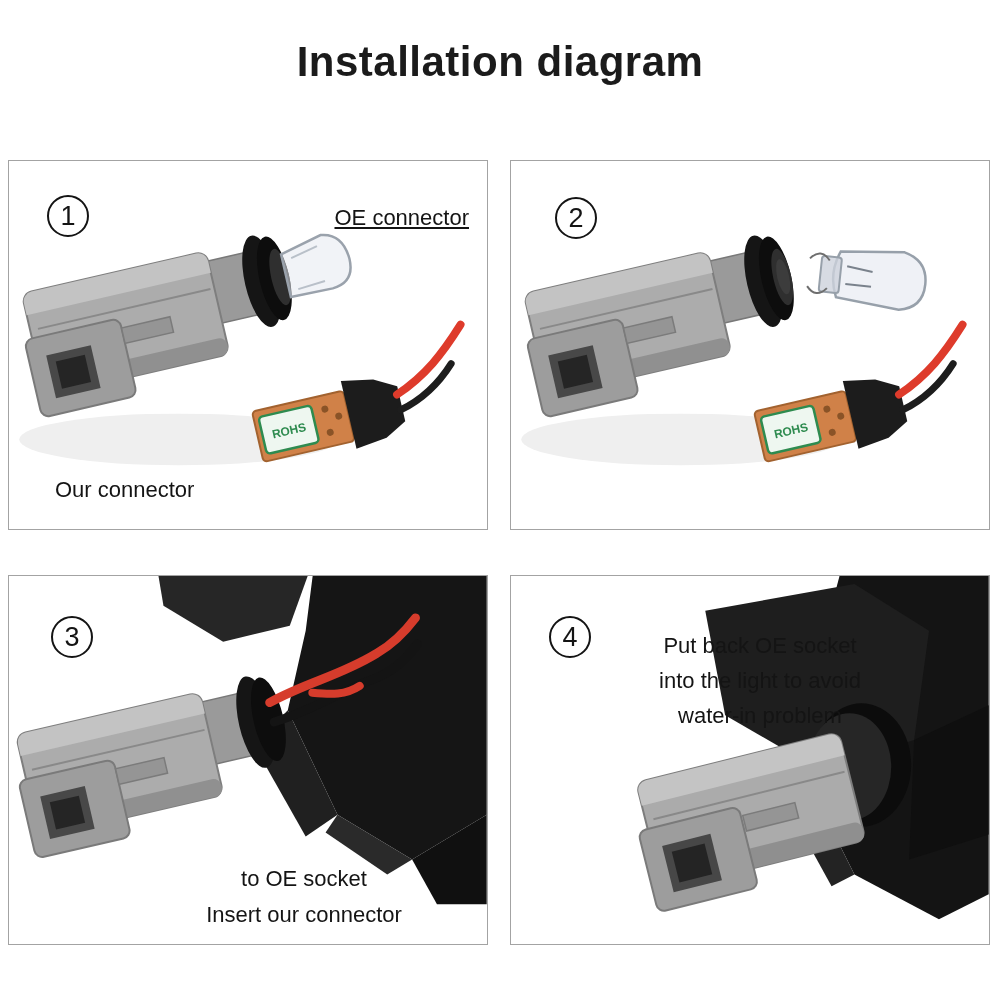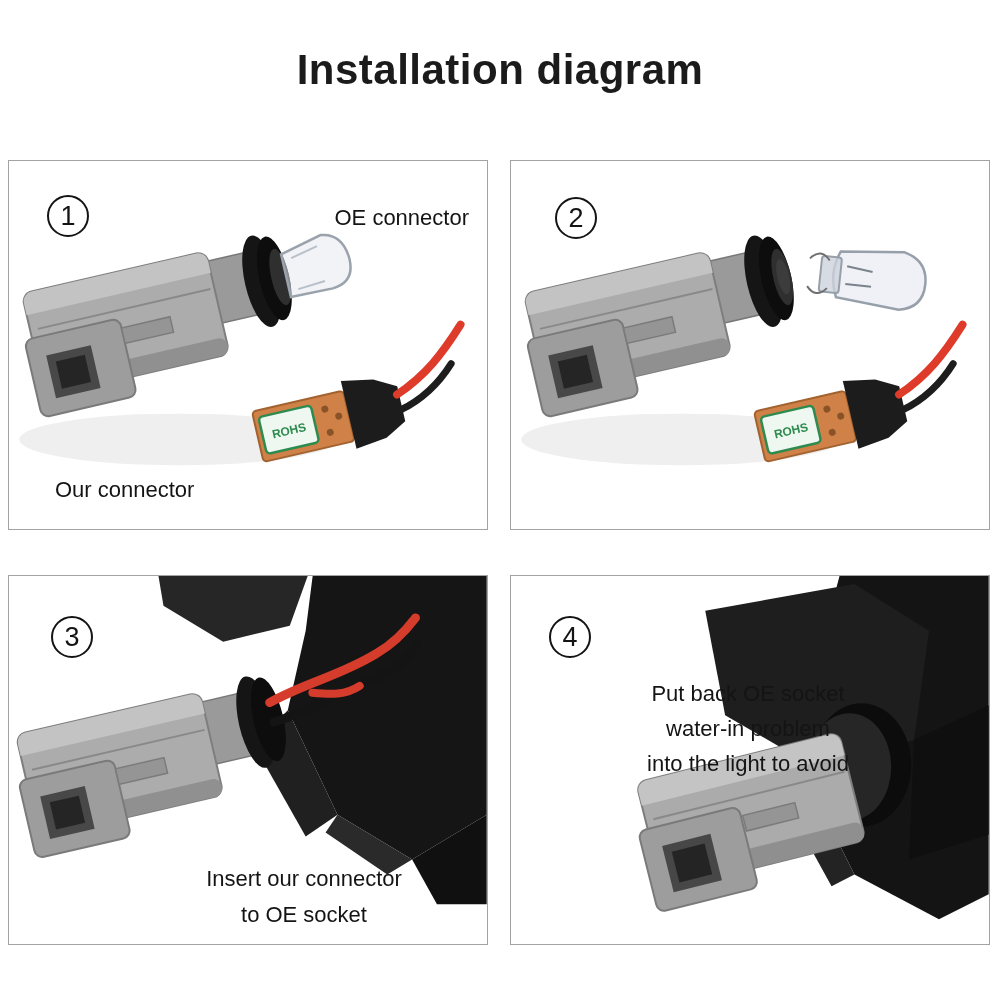--- a/index.html
+++ b/index.html
@@ -1,18 +1,18 @@
 <!DOCTYPE html>
 <html><head>
 <meta charset="utf-8">
 <style>
   * { margin:0; padding:0; box-sizing:border-box; }
   html,body { width:1000px; height:1000px; background:#ffffff; }
   body { position:relative; font-family:"Liberation Sans", sans-serif; color:#141414; }
-  .title { position:absolute; top:46px; left:0; width:100%; text-align:center;
+  .title { position:absolute; top:38px; left:0; width:100%; text-align:center;
            font-size:42px; font-weight:700; letter-spacing:0.5px; color:#1b1b1b; }
   .panel { position:absolute; width:480px; height:370px; border:1px solid #a3a3a3;
            background:#ffffff; overflow:hidden; }
   #p1 { left:8px;  top:160px; }
   #p2 { left:510px; top:160px; }
   #p3 { left:8px;  top:575px; }
   #p4 { left:510px; top:575px; }
   .art { position:absolute; left:0; top:0; width:100%; height:100%; z-index:1; }
   .step-circle { position:absolute; width:42px; height:42px; border:2.5px solid #141414;
            border-radius:50%; display:flex; align-items:center; justify-content:center;
@@ -21,21 +21,21 @@
   .cap-block { position:absolute; font-size:22px; z-index:3; text-align:center; line-height:36px; }
   svg text { font-family:"Liberation Sans", sans-serif; }
 </style>
 </head>
 <body>
 
 <div class="title">Installation diagram</div>
 
 <div class="panel" id="p1">
   <div class="step-circle" style="left:38px; top:34px;">1</div>
-  <div class="cap" style="right:18px; top:44px;">OE connector</div>
+  <div class="cap" style="right:18px; top:44px;text-decoration:underline;">OE connector</div>
   <div class="cap" style="left:46px; top:316px;">Our connector</div>
 
   <svg class="art" viewBox="0 0 480 370">
     <ellipse cx="170" cy="280" rx="160" ry="26" fill="#efefef"></ellipse>
 
     <g transform="translate(26,132) rotate(-13,0,60)">
       <rect x="176" y="10" width="56" height="64" fill="#9a9a9a" stroke="#787878" stroke-width="1.5"></rect>
       <rect x="0" y="0" width="190" height="106" rx="10" fill="#acacac" stroke="#7e7e7e" stroke-width="2"></rect>
       <path d="M10,0 h170 a10,10 0 0 1 10,10 v12 H0 v-12 a10,10 0 0 1 10,-10 z" fill="#c3c3c3"></path>
       <rect x="0" y="88" width="190" height="18" rx="8" fill="#909090"></rect>
@@ -112,22 +112,22 @@
       <polygon points="94,-10 126,-4 148,8 148,44 126,56 94,60" fill="#1c1c1c"></polygon>
       <path d="M146,16 C178,4 200,-14 224,-38" stroke="#de3b2b" stroke-width="8" fill="none" stroke-linecap="round"></path>
       <path d="M146,32 C172,26 190,14 206,-2" stroke="#1d1d1d" stroke-width="7" fill="none" stroke-linecap="round"></path>
     </g>
   </svg>
 </div>
 
 <div class="panel" id="p3">
   <div class="step-circle" style="left:42px; top:40px;">3</div>
   <div class="cap-block" style="left:110px; top:285px; width:370px;">
+    <div>to OE socket</div>
     <div>Insert our connector</div>
-    <div>to OE socket</div>
   </div>
 
   <svg class="art" viewBox="0 0 480 370">
 
     <g>
       <polygon points="150,0 300,0 282,50 215,66 155,30" fill="#262626"></polygon>
       <path d="M305,0 L480,0 L480,240 L405,285 L330,240 L280,135 L298,55 Z" fill="#151515"></path>
       <polygon points="280,135 330,240 298,262 246,170" fill="#202020"></polygon>
       <polygon points="405,285 480,240 480,330 430,330" fill="#101010"></polygon>
       <polygon points="330,240 405,285 380,300 318,258" fill="#2a2a2a"></polygon>
@@ -151,24 +151,24 @@
         <path d="M256,26 C298,14 330,16 372,2 C392,-4 406,-14 418,-24" stroke="#d63c2c" stroke-width="9" fill="none" stroke-linecap="round"></path>
         <path d="M256,46 C296,44 330,30 366,26 C388,22 402,12 414,2" stroke="#141414" stroke-width="9" fill="none" stroke-linecap="round"></path>
         <path d="M300,26 C318,32 332,36 348,30" stroke="#d63c2c" stroke-width="8" fill="none" stroke-linecap="round"></path>
       </g>
     </g>
   </svg>
 </div>
 
 <div class="panel" id="p4">
   <div class="step-circle" style="left:38px; top:40px;">4</div>
-  <div class="cap-block" style="left:92px; top:52px; width:290px; line-height:35px;margin-top:48px;">
+  <div class="cap-block" style="left:104px; top:52px; width:290px; line-height:35px;">
     <div>Put back OE socket</div>
+    <div>into the light to avoid</div>
     <div>water-in problem</div>
-    <div>into the light to avoid</div>
   </div>
 
   <svg class="art" viewBox="0 0 480 370">
 
     <g>
       <path d="M330,0 L480,0 L480,320 L430,345 L345,300 L300,210 L305,95 Z" fill="#141414"></path>
       <path d="M195,35 L345,8 L420,55 L405,165 L310,195 L215,140 Z" fill="#1e1e1e"></path>
       <path d="M405,165 L480,130 L480,260 L400,285 Z" fill="#0f0f0f"></path>
       <polygon points="300,210 345,300 322,312 278,232" fill="#232323"></polygon>
     </g>

